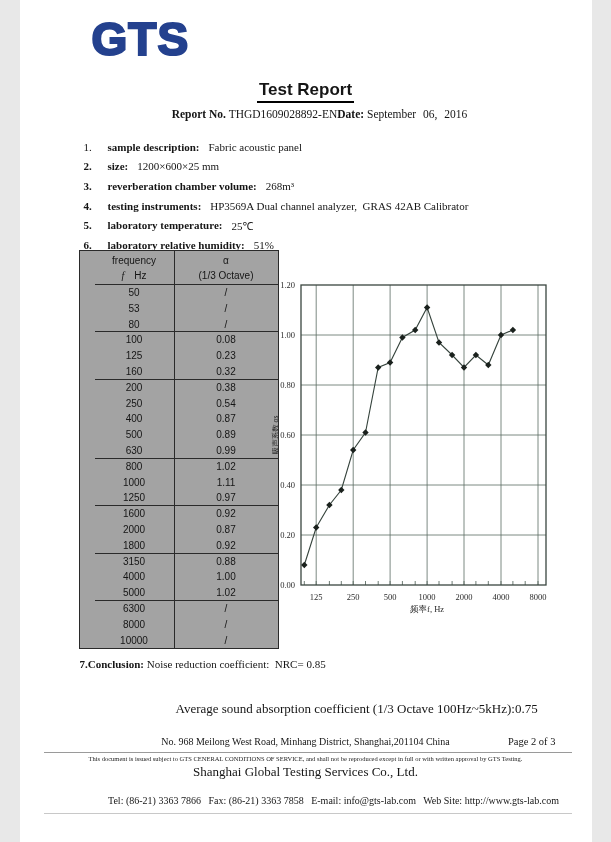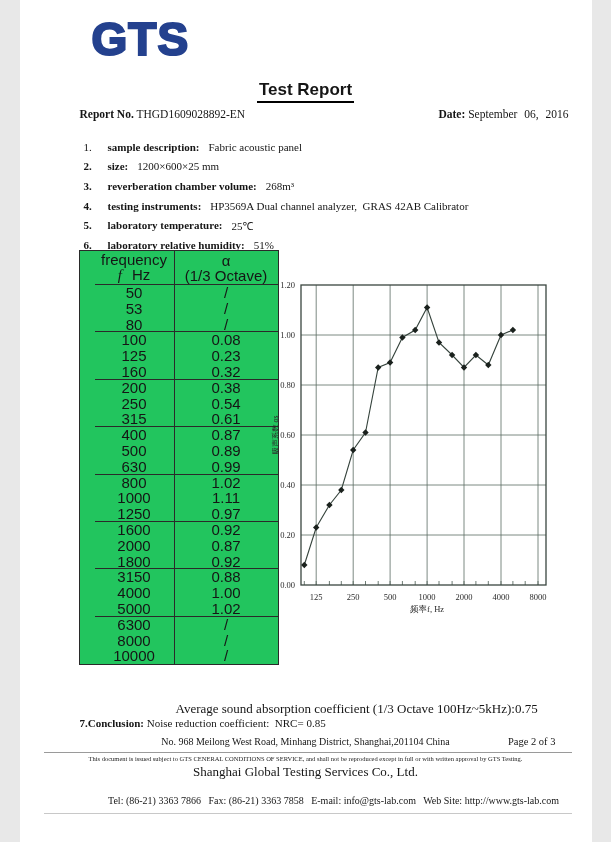--- a/index.html
+++ b/index.html
@@ -6,52 +6,52 @@
   .page{position:relative;width:572px;height:842px;background:#ffffff;margin:0 auto;
         font-family:"Liberation Serif",serif;color:#151515;overflow:hidden;}
 
   
   .logo{position:absolute;left:72px;top:16px;font-family:"Liberation Sans",sans-serif;
         font-weight:bold;font-size:46px;line-height:1;color:#24418e;
         -webkit-text-stroke:2.2px #24418e;letter-spacing:1px;transform:scaleY(1.02);}
   .title-wrap{position:absolute;top:80px;left:0;width:100%;text-align:center;}
   .title{display:inline-block;font-family:"Liberation Sans",sans-serif;font-size:17px;
         font-weight:bold;border-bottom:2px solid #000;padding:0 2px 1px 2px;}
-  .report-line{position:absolute;top:108px;left:60px;right:23px;display:flex;
-        justify-content:space-between;font-size:11.5px;}
+  .report-line{position:absolute;top:108px;left:60px;right:32px;display:flex;
+        justify-content:center;font-size:11.5px;}
   .bold{font-weight:bold;}
   .date-val{word-spacing:4px;}
 
   
   .info-list{position:absolute;top:137px;left:64px;font-size:11px;}
   .info-item{display:flex;height:19.6px;align-items:center;}
   .info-item:first-child .info-num{font-weight:normal;}
   .info-num{width:24px;font-weight:bold;}
   .info-label{font-weight:bold;margin-right:9px;}
   .info-value{white-space:pre;}
 
   
   .abs-table{position:absolute;left:59px;top:250px;width:183px;border:1.2px solid #2a2a2a;
-        font-family:"Liberation Sans",sans-serif;font-size:15px;background:#22c55e;padding-left:15px;}
+        font-family:"Liberation Sans",sans-serif;font-size:10px;background:#a3a3a3;padding-left:15px;}
   .thead{display:flex;border-bottom:1.2px solid #2a2a2a;height:34px;box-sizing:border-box;}
   .th{display:flex;flex-direction:column;justify-content:center;align-items:center;line-height:15px;}
   .th-1{width:80px;border-right:1.2px solid #2a2a2a;box-sizing:border-box;}
   .th-2{flex:1;}
   .freq-sym{font-style:italic;font-family:"Liberation Serif",serif;margin-right:10px;}
   .tr{display:flex;height:15.8px;line-height:15.6px;box-sizing:border-box;}
   .tr.group-end{border-bottom:1.2px solid #2a2a2a;}
   .td1{width:80px;border-right:1.2px solid #2a2a2a;box-sizing:border-box;text-align:center;}
   .td2{flex:1;text-align:center;}
 
   
   .chart-wrap{position:absolute;left:246px;top:272px;width:312px;height:346px;}
   .chart-wrap svg text{font-family:"Liberation Serif",serif;}
 
   
-  .conclusion-1{position:absolute;top:717px;left:60px;font-size:11px;}
+  .conclusion-1{position:absolute;top:658px;left:60px;font-size:11px;}
   .conclusion-2{position:absolute;top:701px;left:156px;font-size:13px;}
   .pre{white-space:pre;}
 
   
   .page-num{position:absolute;top:736px;right:36px;font-size:10.5px;}
   .f-rule-top{position:absolute;top:752px;left:24px;right:20px;border-top:1px solid #9a9a9a;}
   .f-disclaimer{position:absolute;top:755px;left:0;width:100%;text-align:center;font-size:6.5px;color:#222;}
   .f-company{position:absolute;top:764px;left:0;width:100%;text-align:center;font-size:13px;}
   .f-address{position:absolute;top:736px;left:0;width:100%;text-align:center;font-size:10px;}
   .f-contact{position:absolute;top:795px;left:0;width:100%;text-align:center;font-size:10px;white-space:pre;padding-left:28px;}
@@ -150,24 +150,20 @@
           <div class="td1">160</div>
           <div class="td2">0.32</div>
         </div>
         <div class="tr">
           <div class="td1">200</div>
           <div class="td2">0.38</div>
         </div>
         <div class="tr">
           <div class="td1">250</div>
           <div class="td2">0.54</div>
-        </div>
-        <div class="tr group-end">
-          <div class="td1">315</div>
-          <div class="td2">0.61</div>
         </div>
         <div class="tr">
           <div class="td1">400</div>
           <div class="td2">0.87</div>
         </div>
         <div class="tr">
           <div class="td1">500</div>
           <div class="td2">0.89</div>
         </div>
         <div class="tr group-end">

